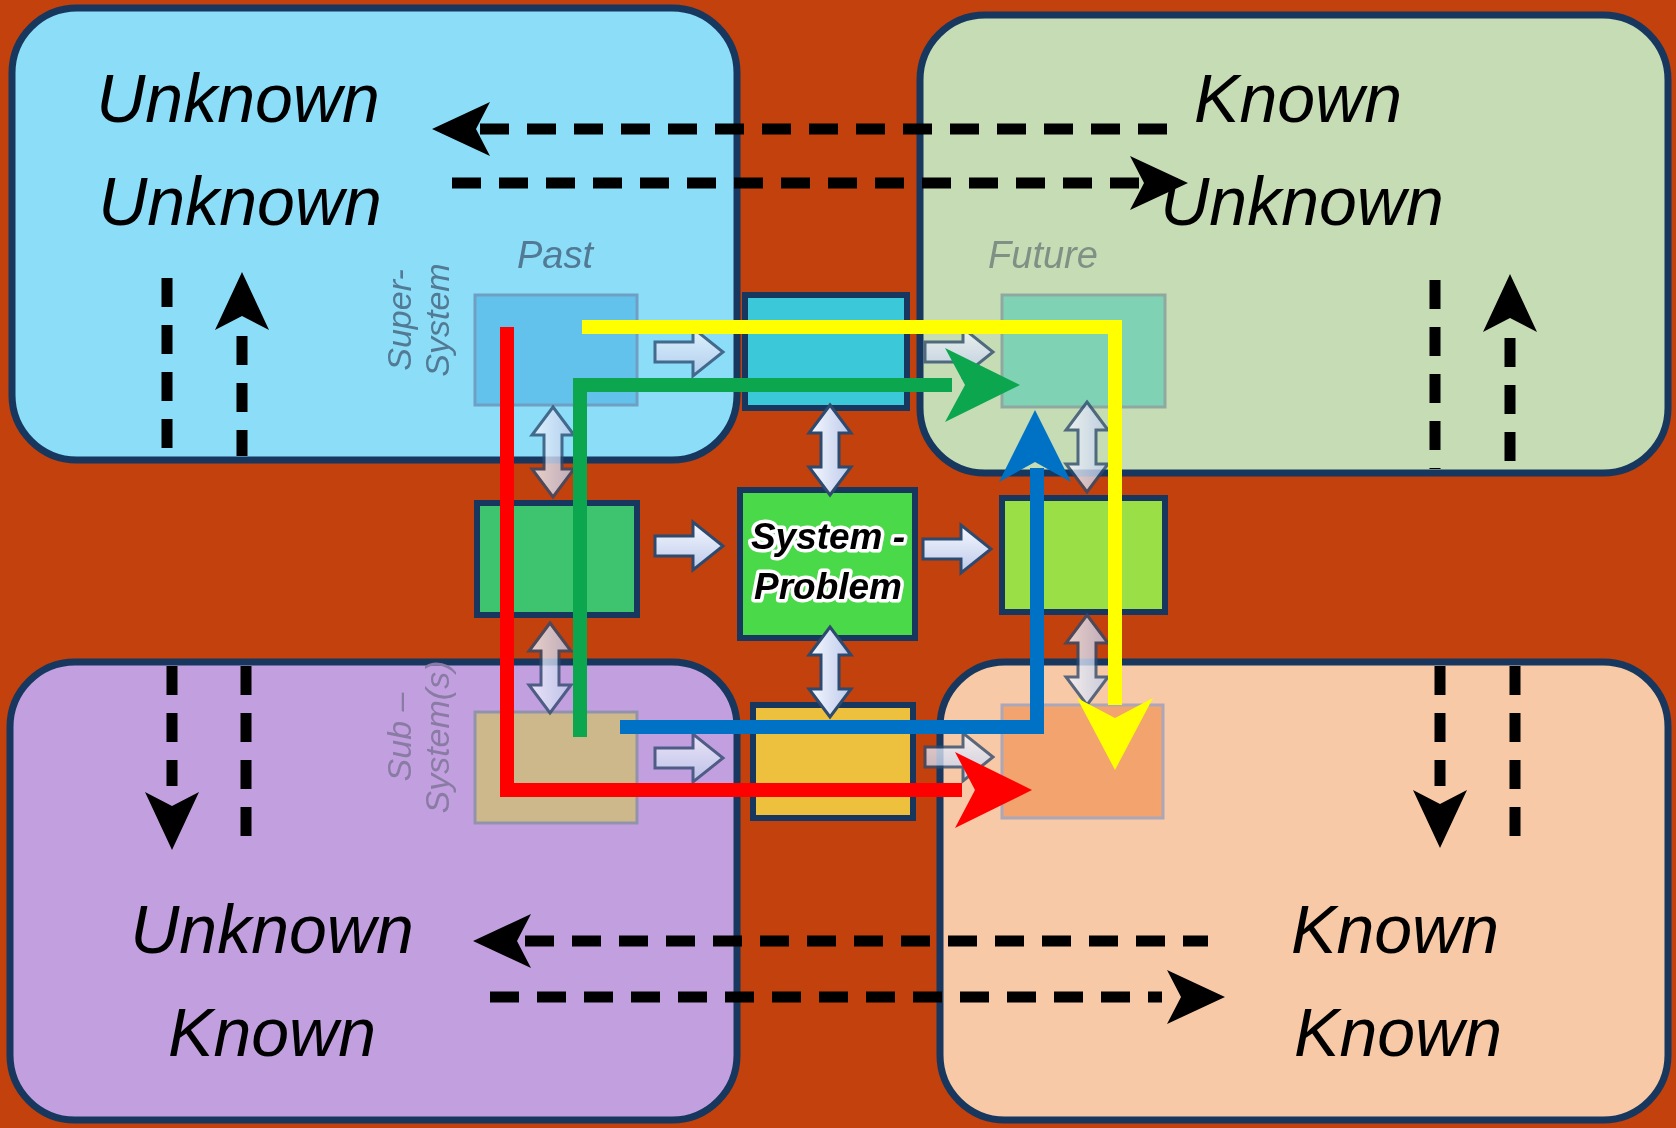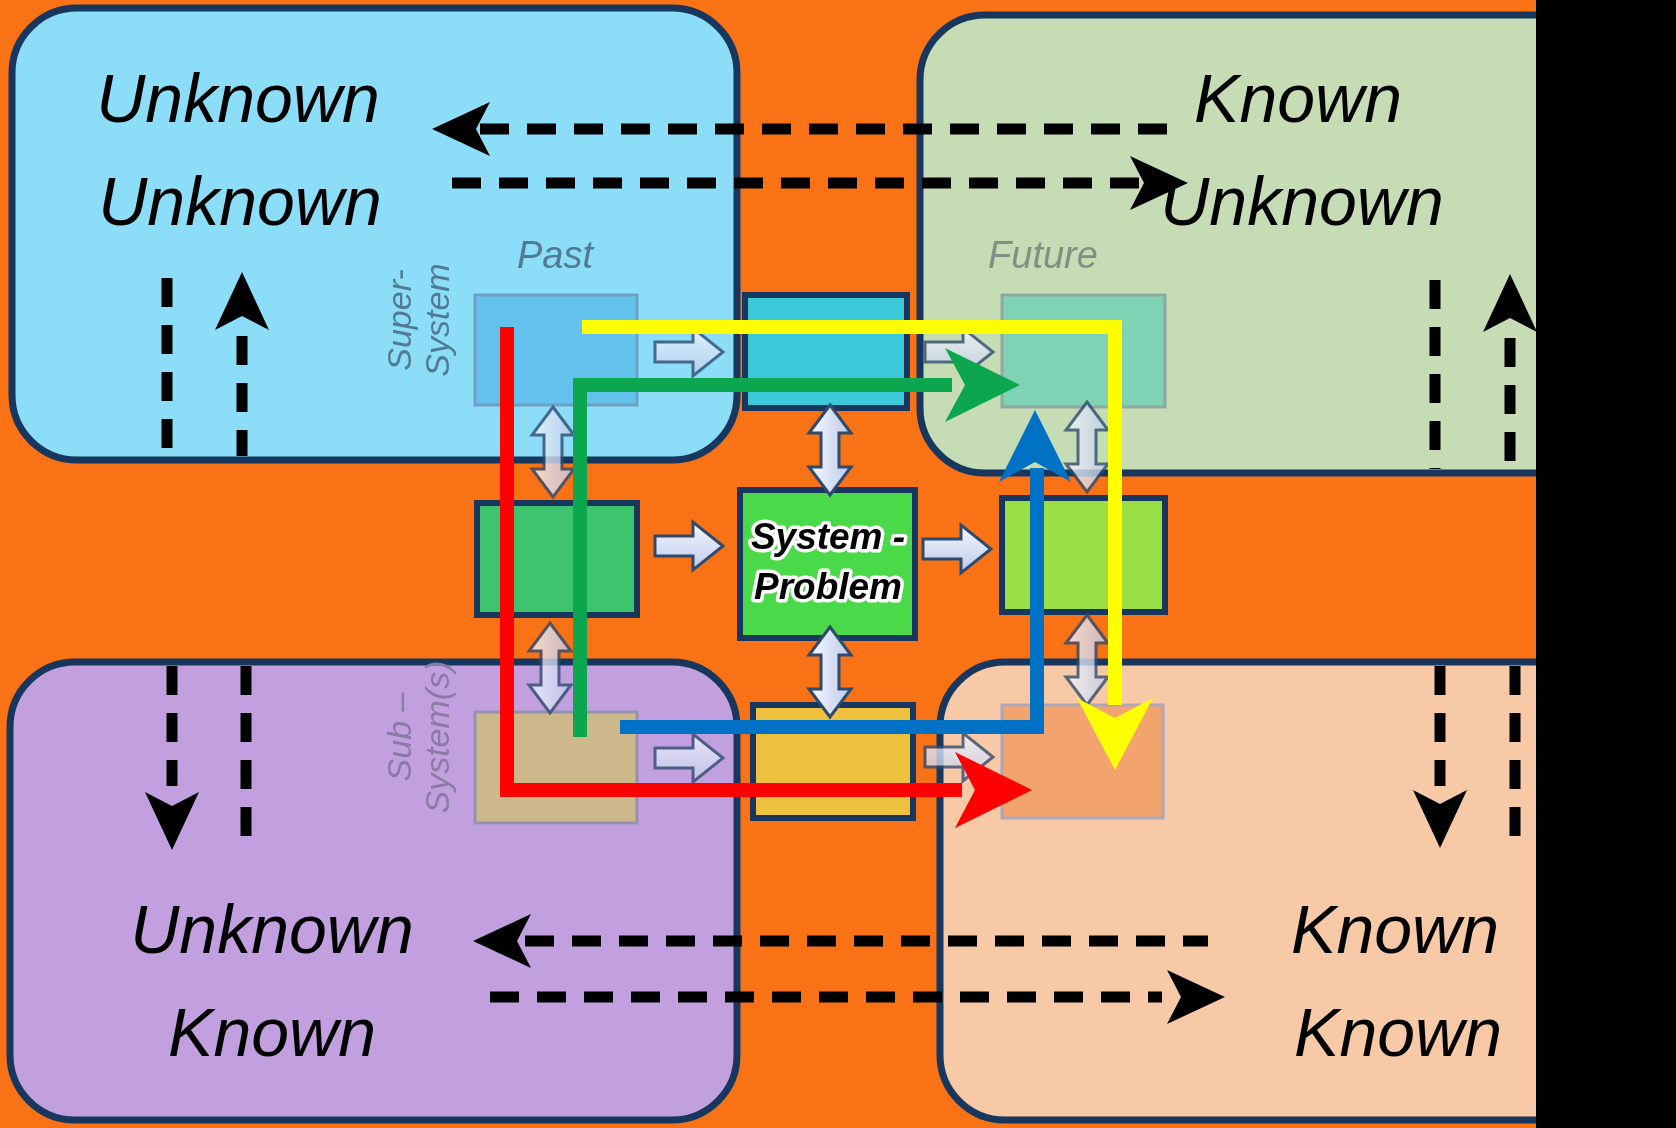--- a/index.html
+++ b/index.html
@@ -1,16 +1,16 @@
 <!DOCTYPE html>
 <html><head>
 <meta charset="utf-8">
 <style>
   html,body{margin:0;padding:0;background:#000;}
-  .stage{width:1536px;height:1128px;position:relative;background:#f97316;overflow:hidden;}
+  .stage{width:1676px;height:1128px;position:relative;background:#c2410c;overflow:hidden;}
   svg{display:block;}
   text{font-family:"Liberation Sans","DejaVu Sans",sans-serif;font-style:italic;}
   .qlabel{font-size:68px;fill:#000;}
   .tlabel{font-size:38px;}
   .lvlabel{font-size:34px;}
   .center-label{font-size:37px;font-weight:bold;fill:#000;stroke:#fff;stroke-width:7px;paint-order:stroke;stroke-linejoin:round;}
   .dash{stroke:#000;stroke-width:11;fill:none;stroke-dasharray:29 18;stroke-linecap:butt;}
   .dhead{fill:#000;stroke:none;}
   .route{fill:none;stroke-width:14;stroke-linejoin:miter;}
   .blockarrow{stroke:#2E4A6E;stroke-width:3;stroke-linejoin:miter;}

